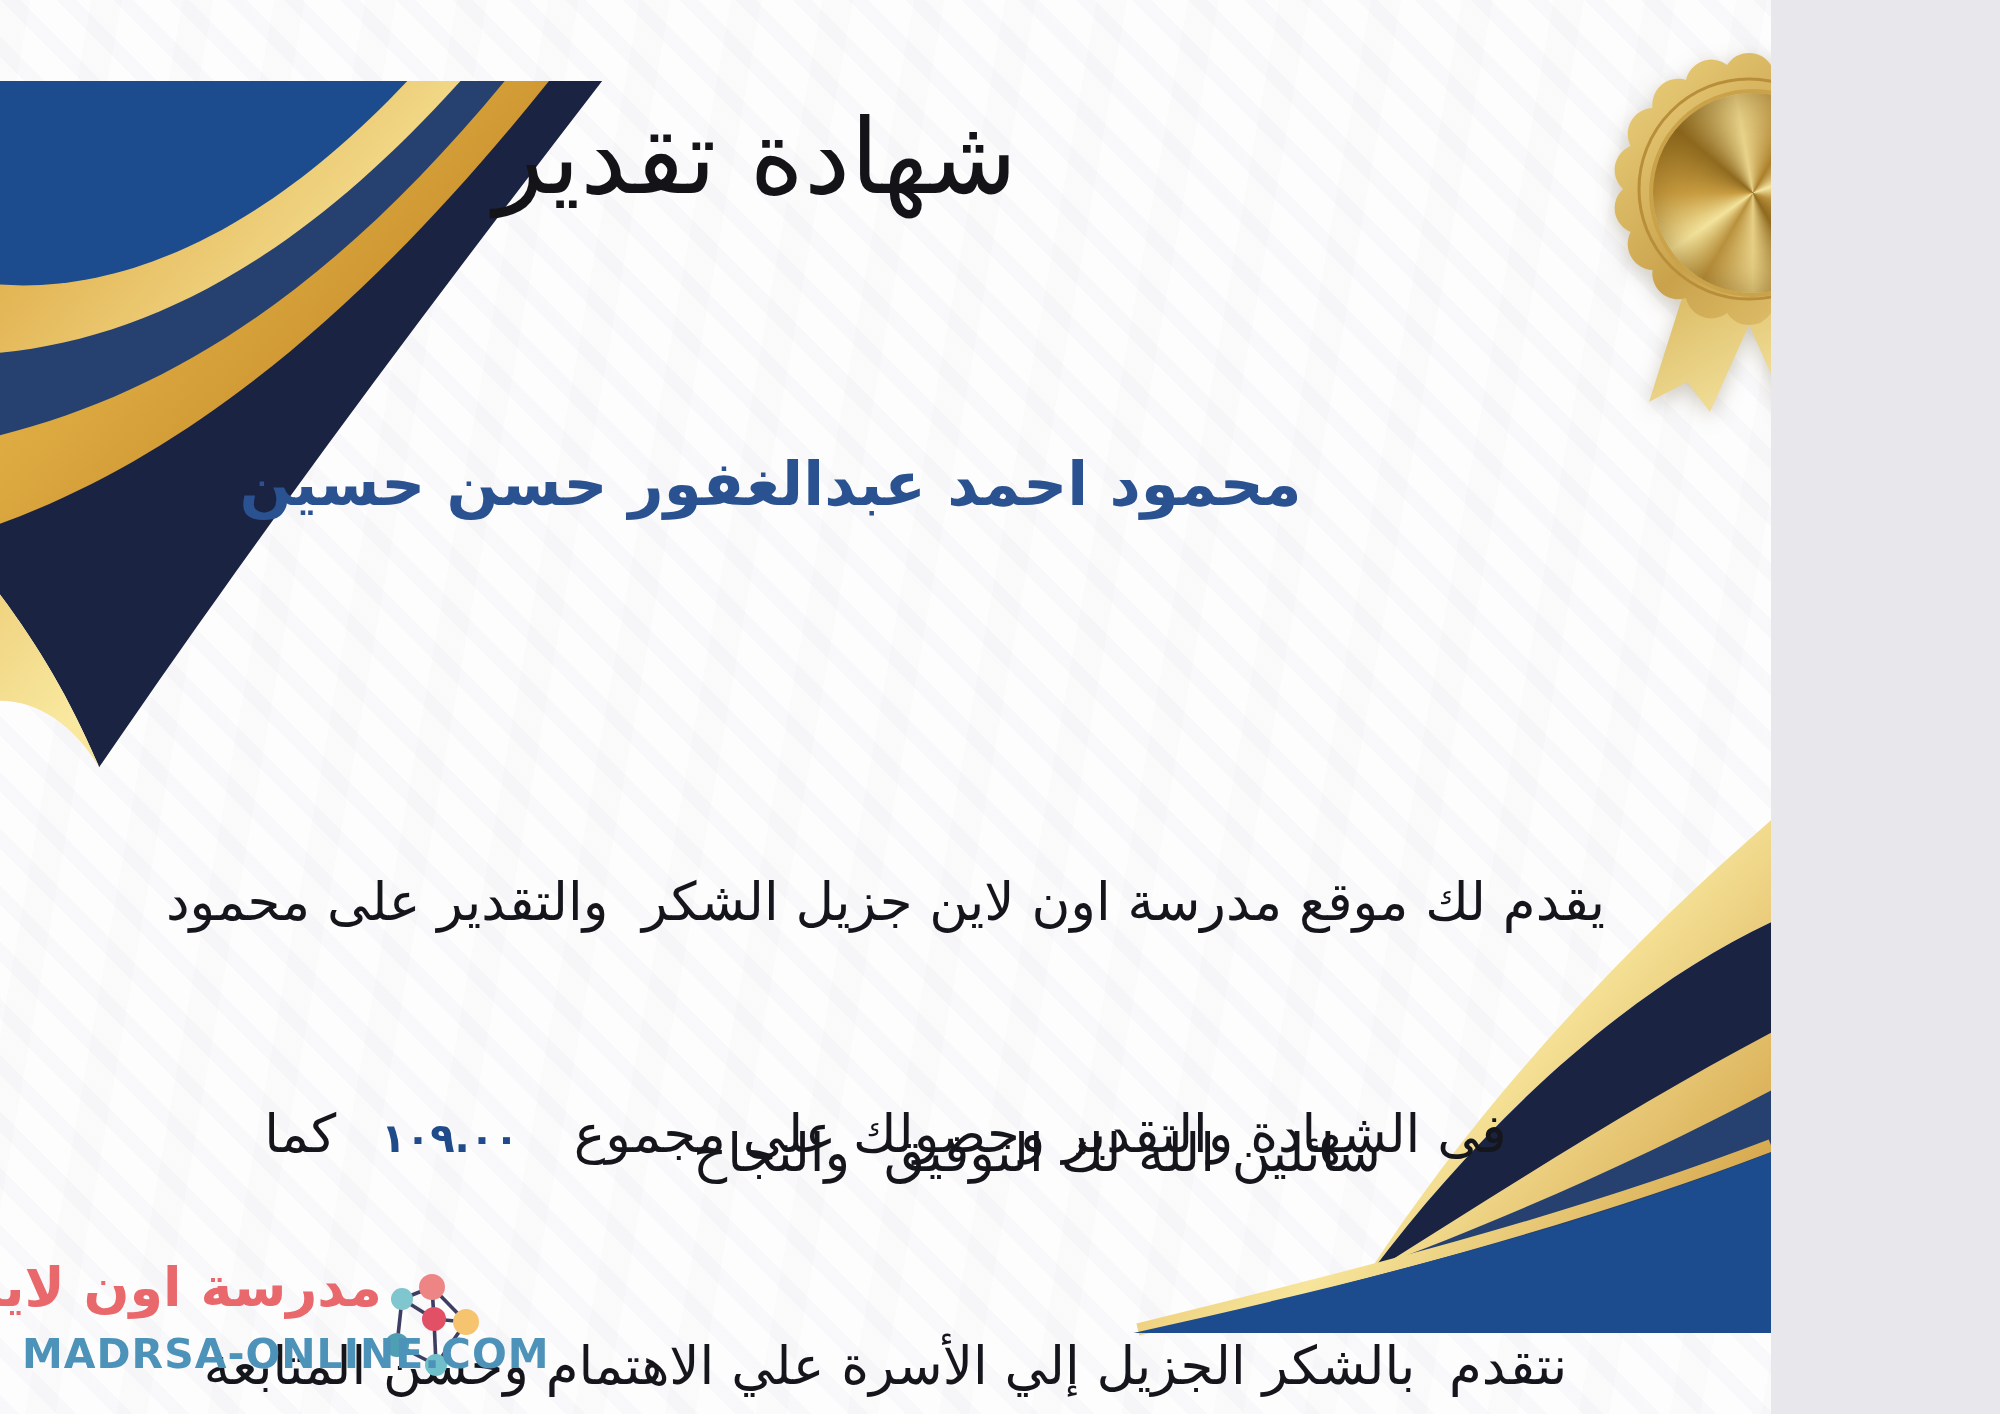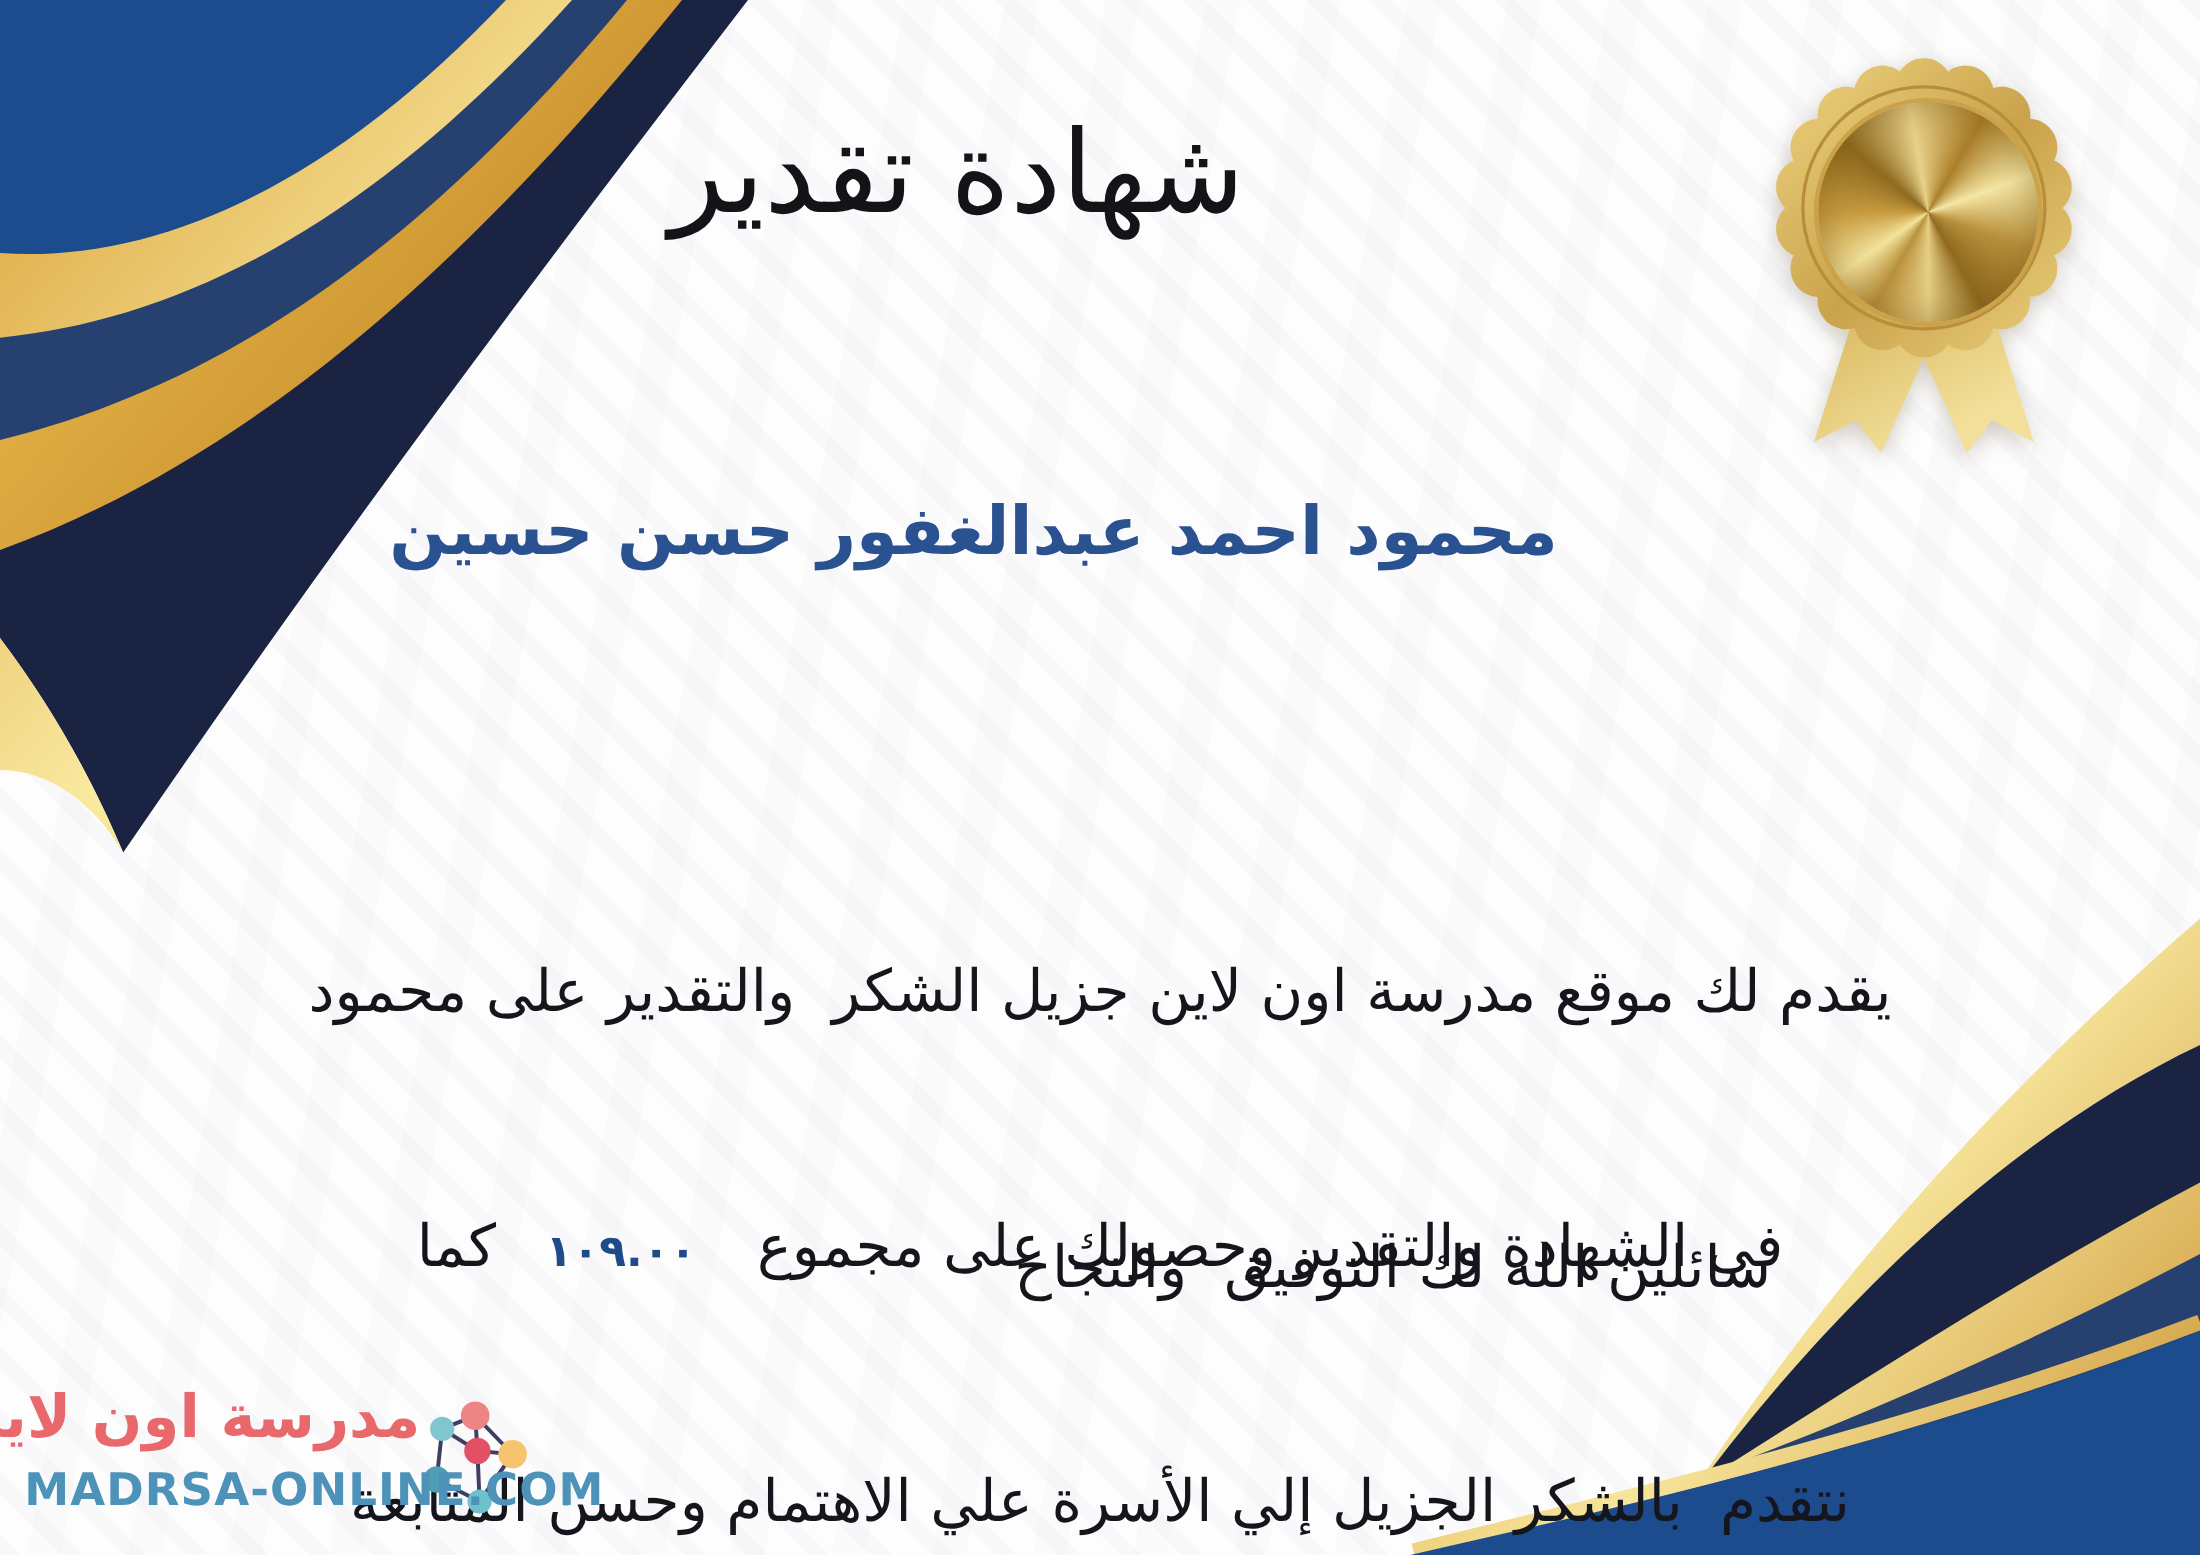--- a/index.html
+++ b/index.html
@@ -1,17 +1,17 @@
 <!DOCTYPE html>
 <html lang="ar"><head>
 <meta charset="utf-8">
 <style>
   html,body{margin:0;padding:0;background:#e8e8ec;}
   .page{
-    position:relative;width:2000px;height:1414px;overflow:hidden;
+    position:relative;width:1771px;height:1414px;overflow:hidden;
     background:
       repeating-linear-gradient(45deg, rgba(20,20,60,0.020) 0 14px, rgba(255,255,255,0) 14px 40px),
       repeating-linear-gradient(100deg, rgba(20,20,60,0.012) 0 30px, rgba(255,255,255,0) 30px 90px),
       #fdfdfe;
     font-family:"DejaVu Sans", sans-serif;
   }
   .decor{position:absolute;inset:0;width:100%;height:100%;}
   
   .cert-title{
     position:absolute;top:96px;left:0;right:260px;text-align:center;

